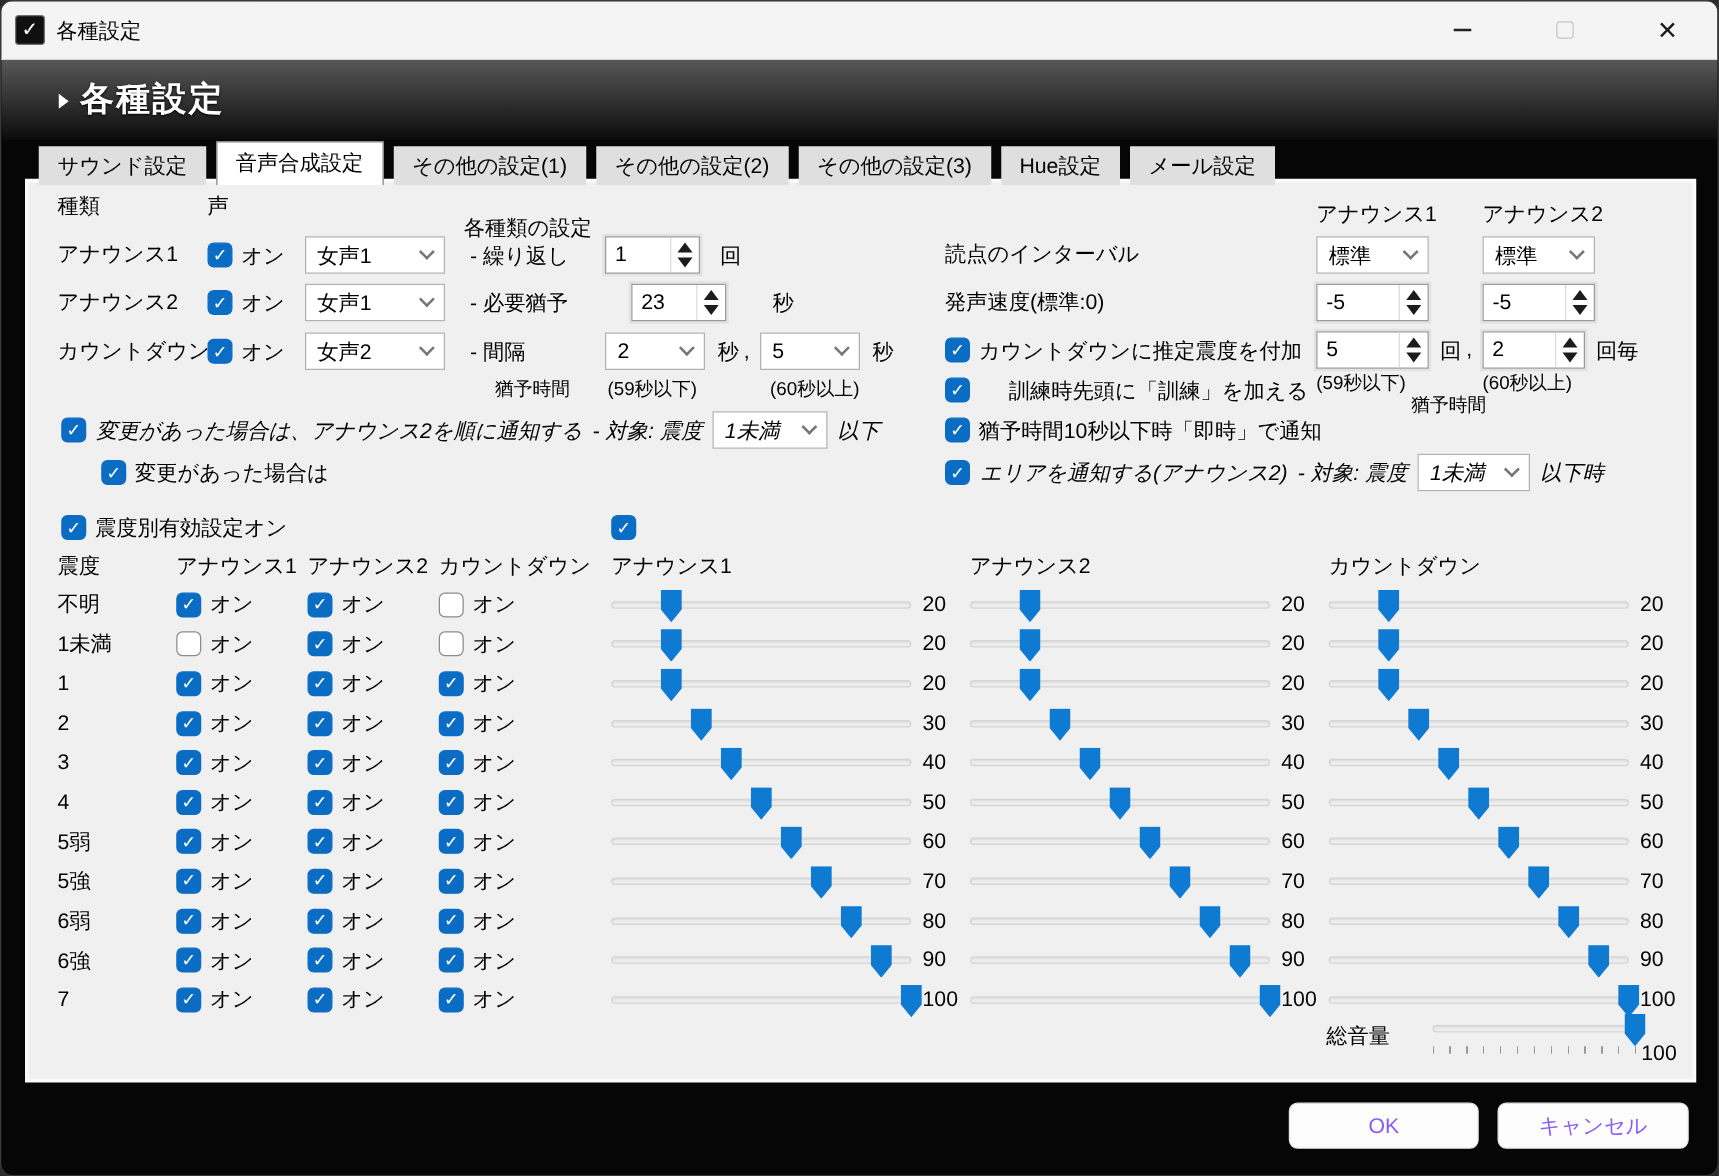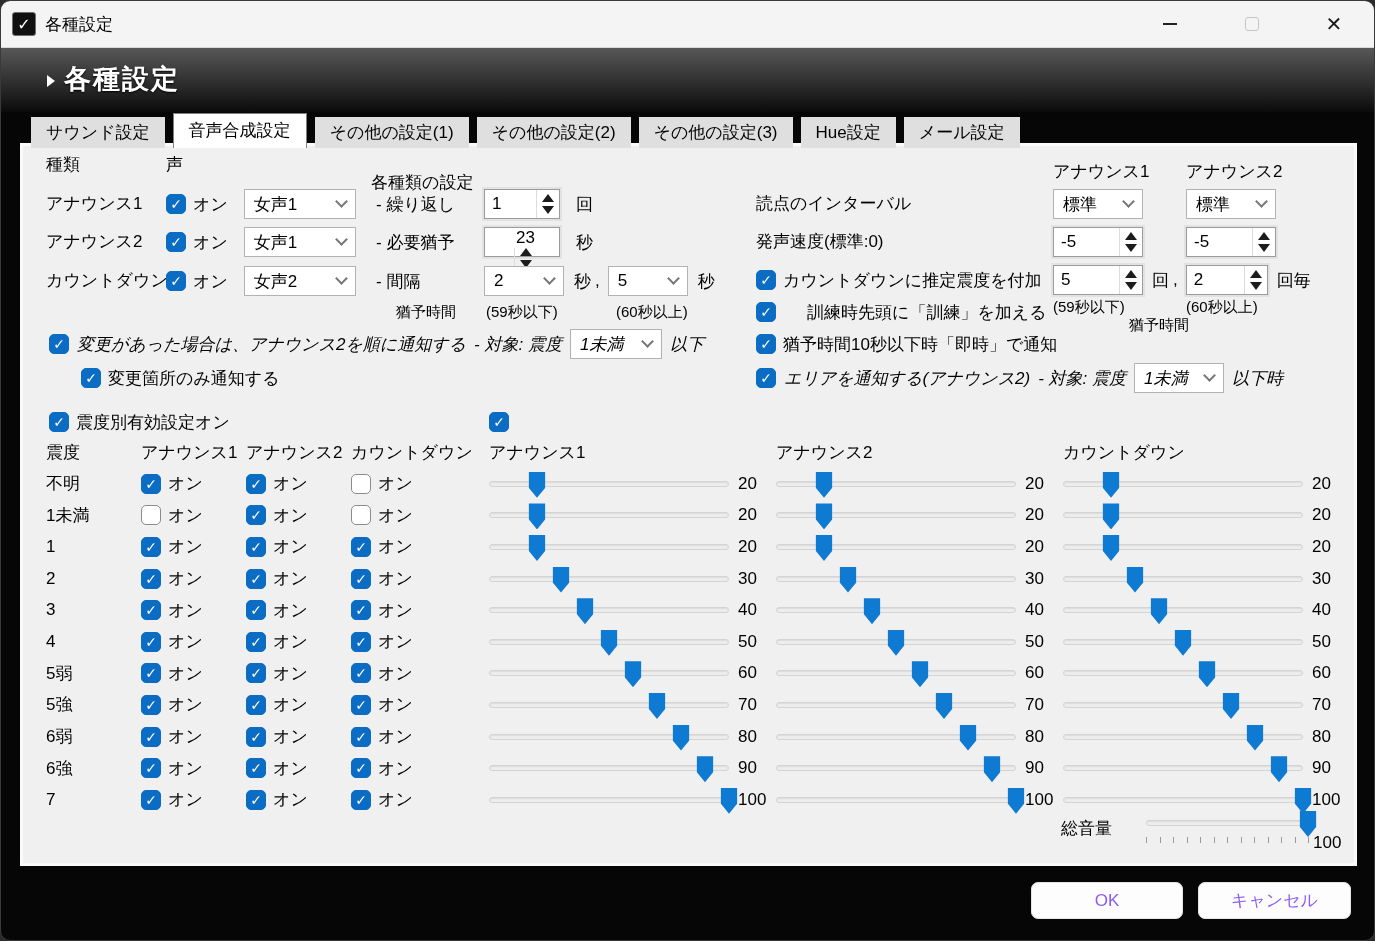--- a/index.html
+++ b/index.html
@@ -135,23 +135,23 @@
       <span style="width:108px;">- 繰り返し</span>
       <span class="spin" style="width:76px;">
         <span>1</span>
         <span class="spin-btns">
             <span class="tri-up"></span>
             <span class="tri-dn"></span>
           </span>
       </span>
       <span style="margin-left:16px;">回</span>
     </div>
-    <div class="frow" style="left:353px;top:81px;">
+    <div class="frow" style="left:353px;top:81px;gap:21px;">
       <span style="width:108px;">- 必要猶予</span>
-      <span class="spin" style="width:76px;flex-direction:column;">
+      <span class="spin" style="width:76px;">
         <span>23</span>
         <span class="spin-btns">
             <span class="tri-up"></span>
             <span class="tri-dn"></span>
           </span>
       </span>
       <span style="margin-left:16px;">秒</span>
     </div>
     <div class="frow" style="left:353px;top:120px;">
       <span style="width:108px;">- 間隔</span>
@@ -249,21 +249,21 @@
         <span class="chev"></span>
       </span>
       <span>以下</span>
     </div>
     <div class="frow" style="left:733px;top:183px;">
       <span class="cb checked"></span>
       <span class="onlbl">猶予時間10秒以下時「即時」で通知</span>
     </div>
     <div class="frow" style="left:58px;top:217px;">
       <span class="cb checked"></span>
-      <span class="onlbl">変更箇所のみ通知する</span>
+      <span class="onlbl">変更があった場合は</span>
     </div>
     <div class="frow gap8" style="left:733px;top:217px;">
       <span class="cb checked"></span>
       <span>エリアを通知する(アナウンス2)</span>
       <span>- 対象: 震度</span>
       <span class="dd" style="width:90px;">
         <span>1未満</span>
         <span class="chev"></span>
       </span>
       <span>以下時</span>

